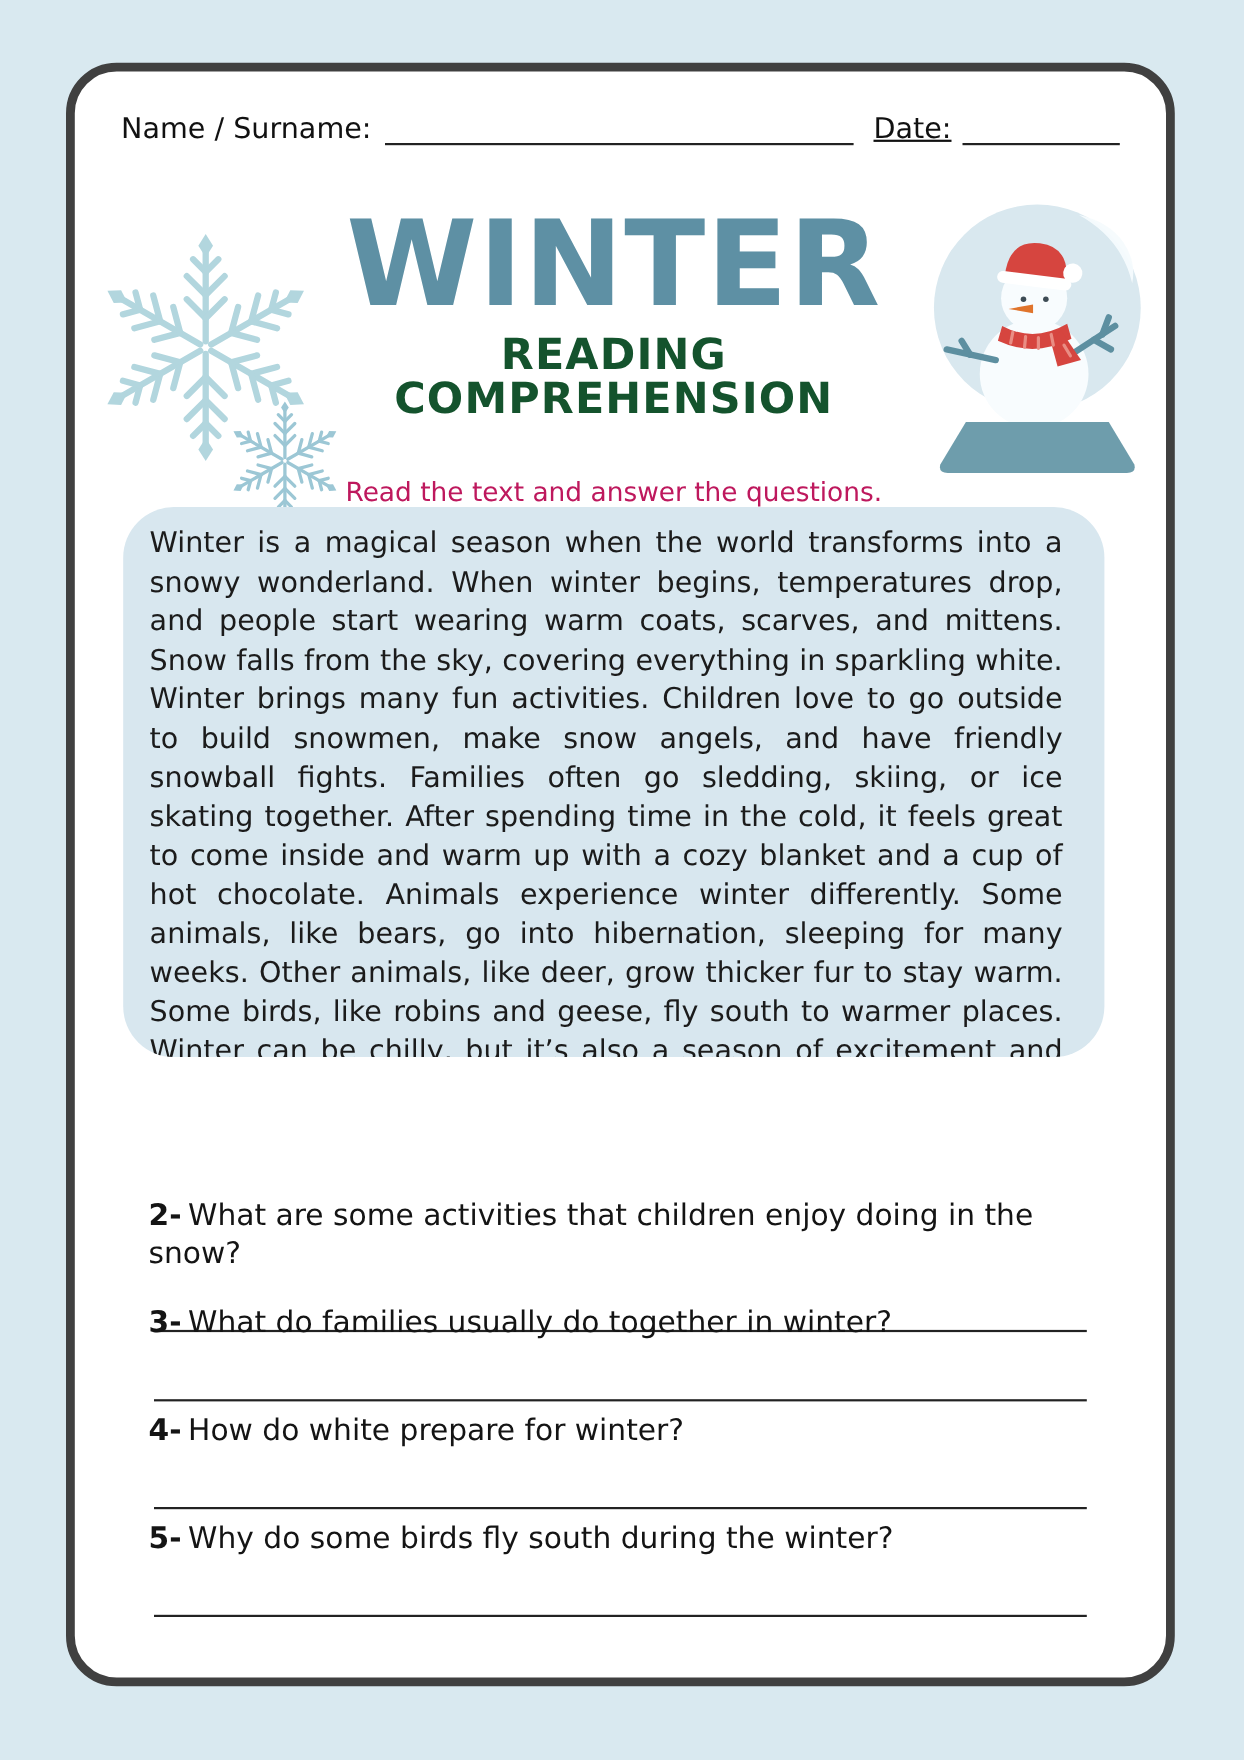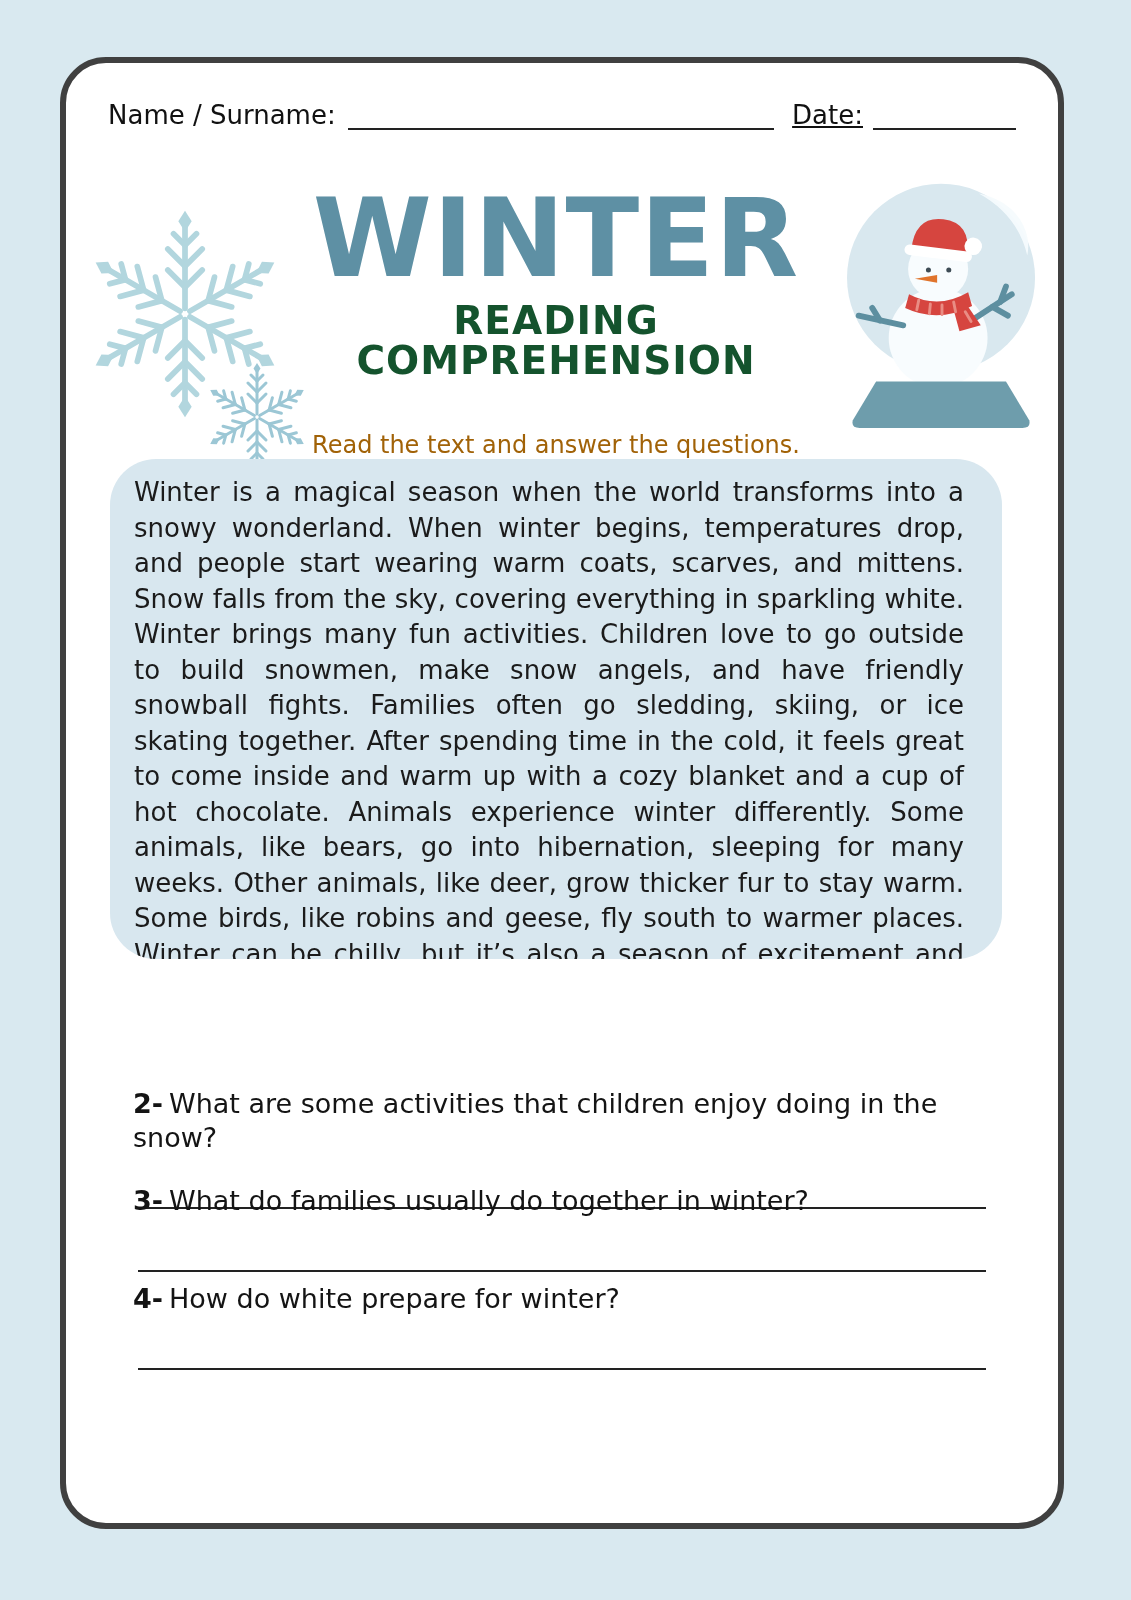--- a/index.html
+++ b/index.html
@@ -8,21 +8,21 @@
     background:#d9e9f0;
     font-family:"DejaVu Sans","Liberation Sans",sans-serif;
     color:#1e1e1e;
     position:relative;
     overflow:hidden;
   }
   .card{
     position:absolute;left:60px;top:57px;
     width:992px;height:1460px;
     background:#ffffff;
-    border:6px solid #404040;
+    border:8px solid #404040;
     border-radius:46px;
   }
   
   .header-row{
     position:absolute;left:42px;top:38px;right:42px;
     display:flex;align-items:flex-end;
     font-size:26px;color:#111;
   }
   .header-label{white-space:nowrap;line-height:1.1;}
   .write-line{border-bottom:2px solid #222;height:26px;}
@@ -36,21 +36,21 @@
   .title-stack{position:absolute;left:210px;top:110px;width:560px;text-align:center;}
   .title{
     margin:0;font-size:108px;line-height:1.0;font-weight:bold;
     color:#5e90a4;letter-spacing:1px;
   }
   .subtitle{
     margin:8px 0 0 0;font-size:39px;line-height:40px;font-weight:bold;
     color:#14532d;letter-spacing:1px;
   }
   .instruction{
-    margin:50px 0 0 0;font-size:24px;color:#a16207;
+    margin:50px 0 0 0;font-size:24px;color:#be185d;
   }
   .snowglobe{position:absolute;left:778px;top:103px;width:196px;height:252px;}
   
   .passage{
     position:absolute;left:44px;top:396px;width:892px;height:500px;
     background:#d8e7ef;border-radius:46px;
     box-sizing:border-box;padding:16px 38px 14px 24px;
     font-size:26px;line-height:35.5px;text-align:justify;color:#1b1b1b;
     overflow:hidden;
   }
@@ -167,15 +167,19 @@
     <div class="question q3">
       <p class="q-text"><span class="q-num">3-</span><span>What do families usually do together in winter?</span></p>
       <div class="answer-line"></div>
     </div>
 
     <div class="question q4">
       <p class="q-text"><span class="q-num">4-</span><span>How do white prepare for winter?</span></p>
       <div class="answer-line"></div>
     </div>
 
+    <div class="question q5">
+      <p class="q-text"><span class="q-num">5-</span><span>Why do some birds fly south during the winter?</span></p>
+      <div class="answer-line"></div>
+    </div>
 
   </div>
 </div>
 
 </body></html>

